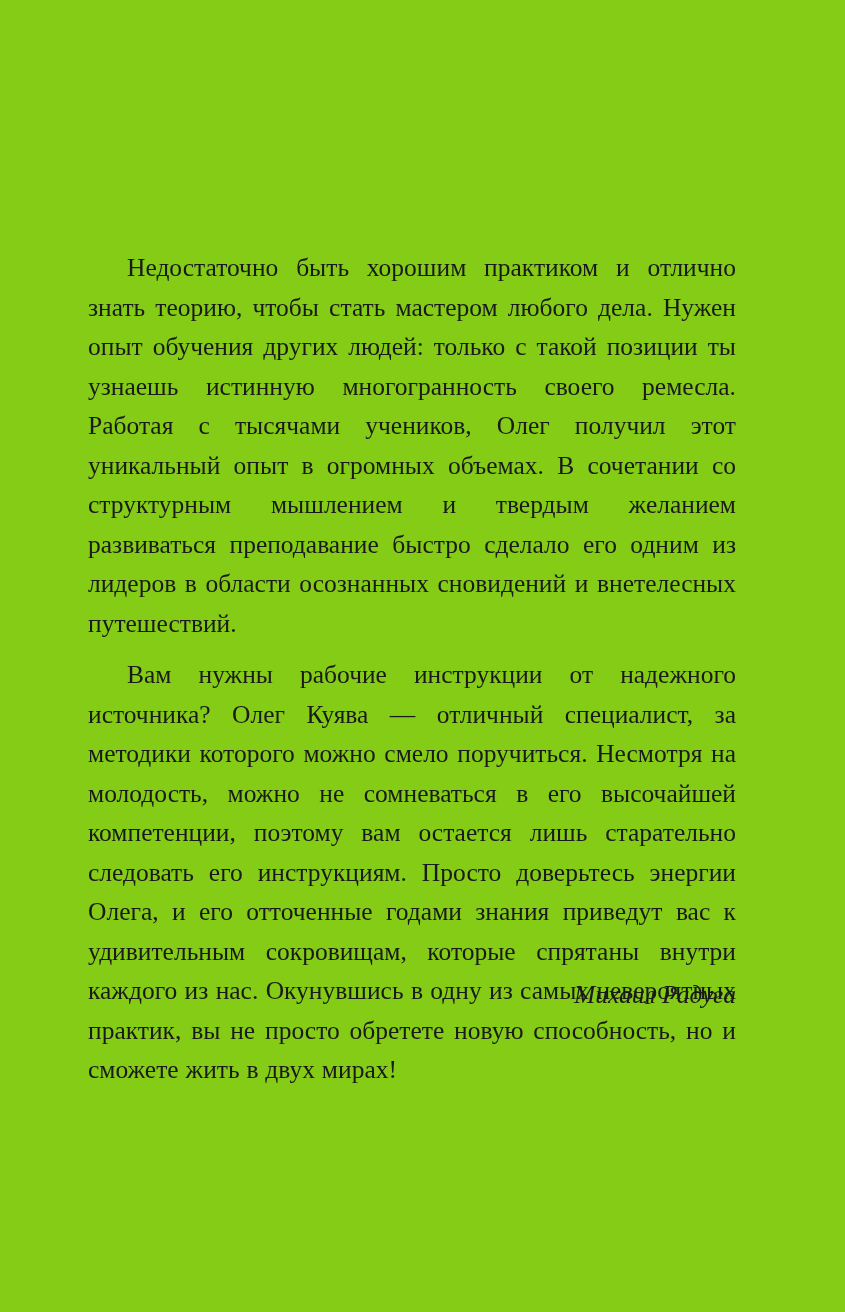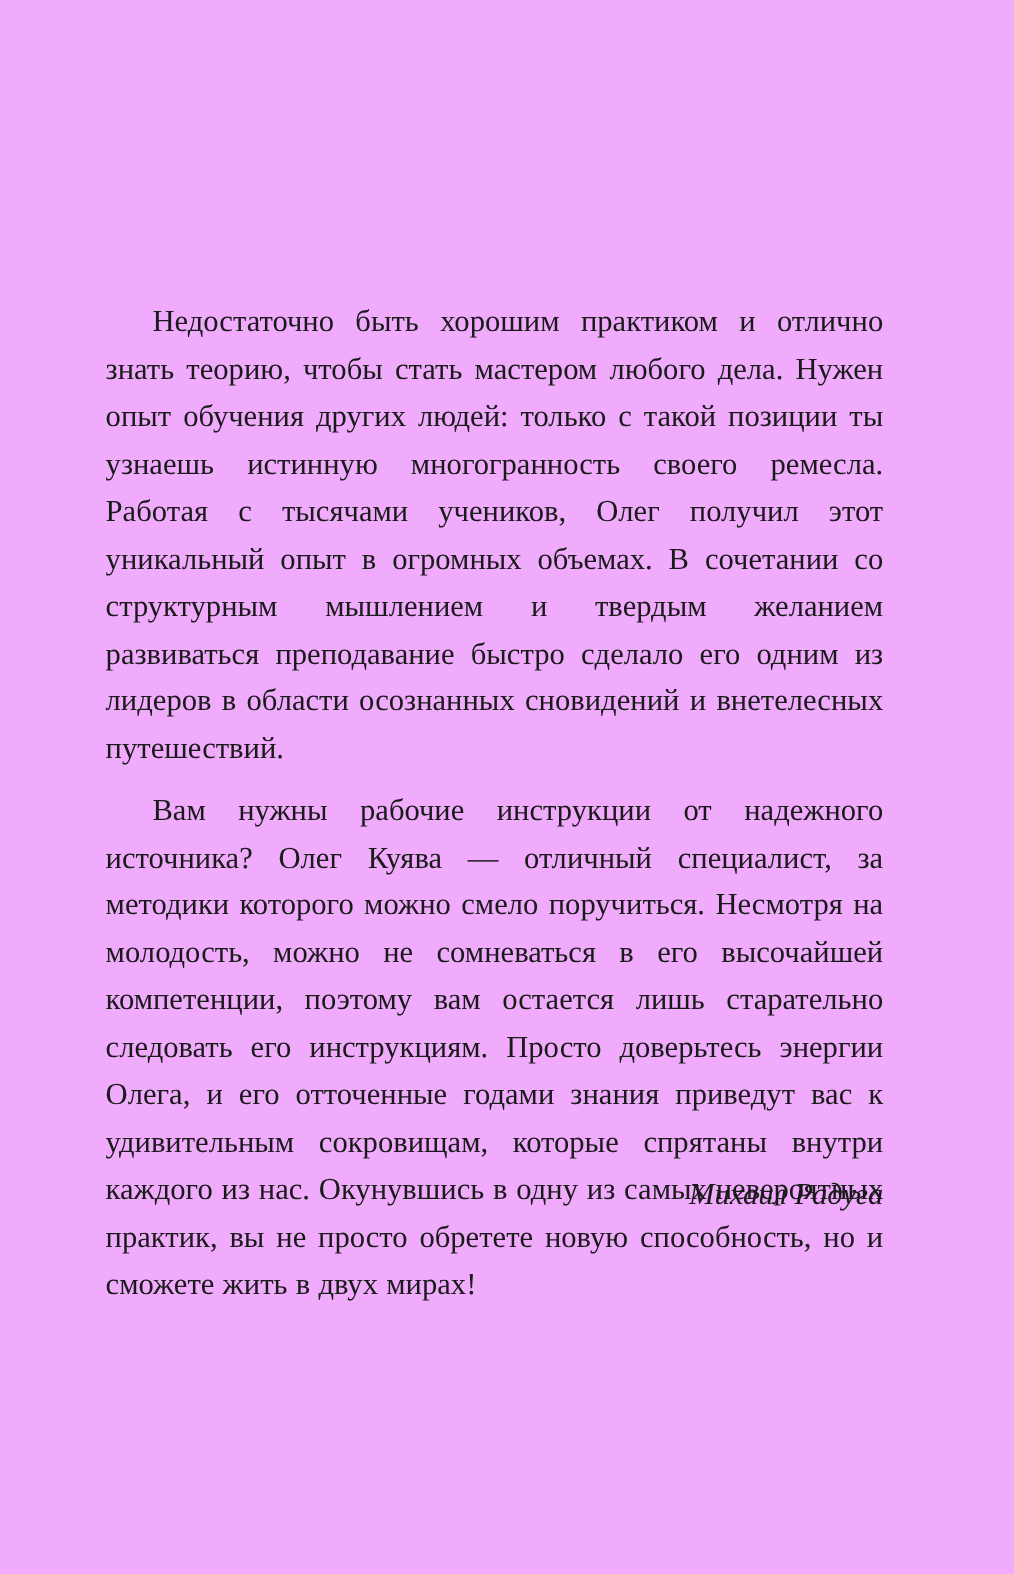--- a/index.html
+++ b/index.html
@@ -4,21 +4,21 @@
 <style>
   html, body {
     margin: 0;
     padding: 0;
     background: #ffffff;
   }
   .page {
     position: relative;
     width: 845px;
     height: 1312px;
-    background: #f0abfc;
+    background: #84cc16;
     box-sizing: border-box;
     overflow: hidden;
   }
   .text-block {
     position: absolute;
     left: 88px;
     top: 248px;
     width: 648px;
   }
   .para {

